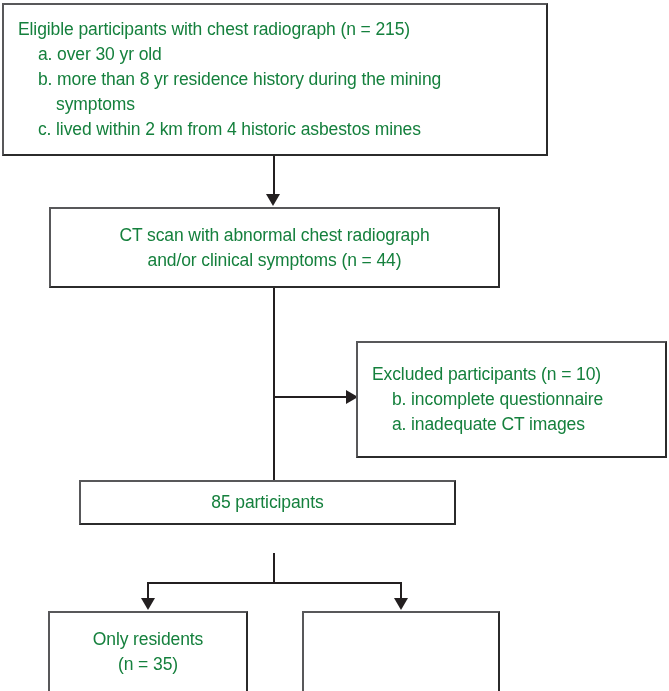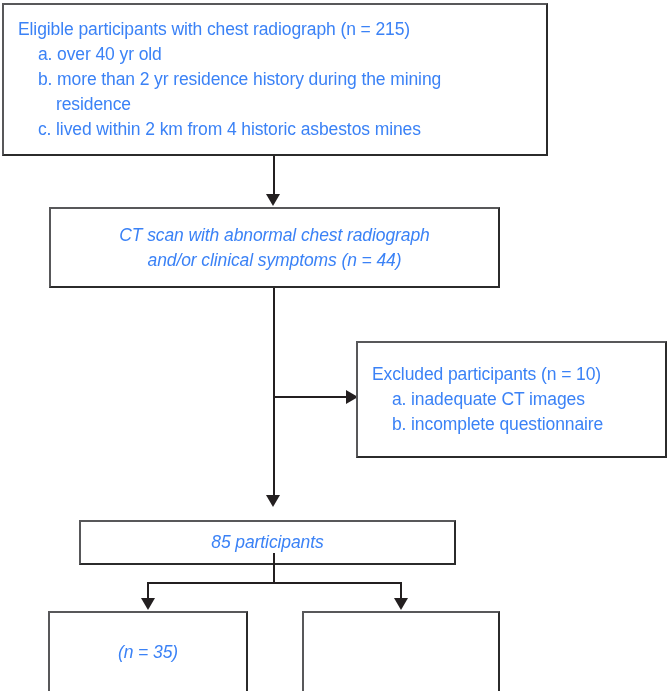--- a/index.html
+++ b/index.html
@@ -7,21 +7,21 @@
     margin: 0;
     padding: 0;
     background: #ffffff;
   }
   #canvas {
     position: relative;
     width: 669px;
     height: 691px;
     background: #ffffff;
     font-family: "Liberation Sans", sans-serif;
-    color: #3b82f6;
+    color: #15803d;
     overflow: hidden;
   }
   .node {
     position: absolute;
     box-sizing: border-box;
     background: #ffffff;
     border: 2px solid #58585a;
     border-right-color: #2b2b2b;
     border-bottom-color: #2b2b2b;
     display: flex;
@@ -55,28 +55,27 @@
     white-space: nowrap;
   }
   .line-cont {
     display: block;
     padding-left: 38px;
     white-space: nowrap;
   }
   .node-line {
     display: block;
     white-space: nowrap;
-    font-style: italic;
   }
 
   
   #node-eligible   { left: 2px;   top: 3px;   width: 546px; height: 153px; }
   #node-ctscan     { left: 49px;  top: 207px; width: 451px; height: 81px;  }
   #node-excluded   { left: 356px; top: 341px; width: 311px; height: 117px; }
-  #node-85         { left: 79px;  top: 520px; width: 377px; height: 45px; justify-content: center;  }
+  #node-85         { left: 79px;  top: 480px; width: 377px; height: 45px; justify-content: center;  }
   #node-residents  { left: 48px;  top: 611px; width: 200px; height: 82px;  }
   #node-occupation { left: 302px; top: 611px; width: 198px; height: 82px;  }
 
   
   .conn {
     position: absolute;
   }
   .vline {
     width: 0;
     border-left: 2px solid #231f20;
@@ -120,23 +119,23 @@
   #c4-ar    { left: 394px; top: 598px; }
 </style>
 </head>
 <body>
 
 <div id="canvas">
 
   <div class="node left" id="node-eligible">
     <div class="pad">
       <span class="line-head">Eligible participants with chest radiograph (n = 215)</span>
-      <span class="line-item">a. over 40 yr old</span>
-      <span class="line-item">b. more than 2 yr residence history during the mining</span>
-      <span class="line-cont">residence</span>
+      <span class="line-item">a. over 30 yr old</span>
+      <span class="line-item">b. more than 8 yr residence history during the mining</span>
+      <span class="line-cont">symptoms</span>
       <span class="line-item">c. lived within 2 km from 4 historic asbestos mines</span>
     </div>
   </div>
 
   <div class="conn vline" id="c1-v"></div>
   <div class="arrow-down" id="c1-a"></div>
 
   <div class="node centered" id="node-ctscan">
     <div class="pad">
       <span class="node-line">CT scan with abnormal chest radiograph</span>
@@ -146,40 +145,41 @@
 
   <div class="conn vline" id="c2-v"></div>
   <div class="arrow-down" id="c2-a"></div>
 
   <div class="conn hline" id="c3-h"></div>
   <div class="arrow-right" id="c3-a"></div>
 
   <div class="node left" id="node-excluded">
     <div class="pad">
       <span class="line-head">Excluded participants (n = 10)</span>
+      <span class="line-item">b. incomplete questionnaire</span>
       <span class="line-item">a. inadequate CT images</span>
-      <span class="line-item">b. incomplete questionnaire</span>
     </div>
   </div>
 
   <div class="node centered" id="node-85">
     <div class="pad">
       <span class="node-line">85 participants</span>
     </div>
   </div>
 
   <div class="conn vline" id="c4-v"></div>
   <div class="conn hline" id="c4-h"></div>
   <div class="conn vline" id="c4-vl"></div>
   <div class="arrow-down" id="c4-al"></div>
   <div class="conn vline" id="c4-vr"></div>
   <div class="arrow-down" id="c4-ar"></div>
 
   <div class="node centered" id="node-residents">
     <div class="pad">
+      <span class="node-line">Only residents</span>
       <span class="node-line">(n = 35)</span>
     </div>
   </div>
 
   <div class="node centered" id="node-occupation">
     <div class="pad">
     </div>
   </div>
 
 </div>

